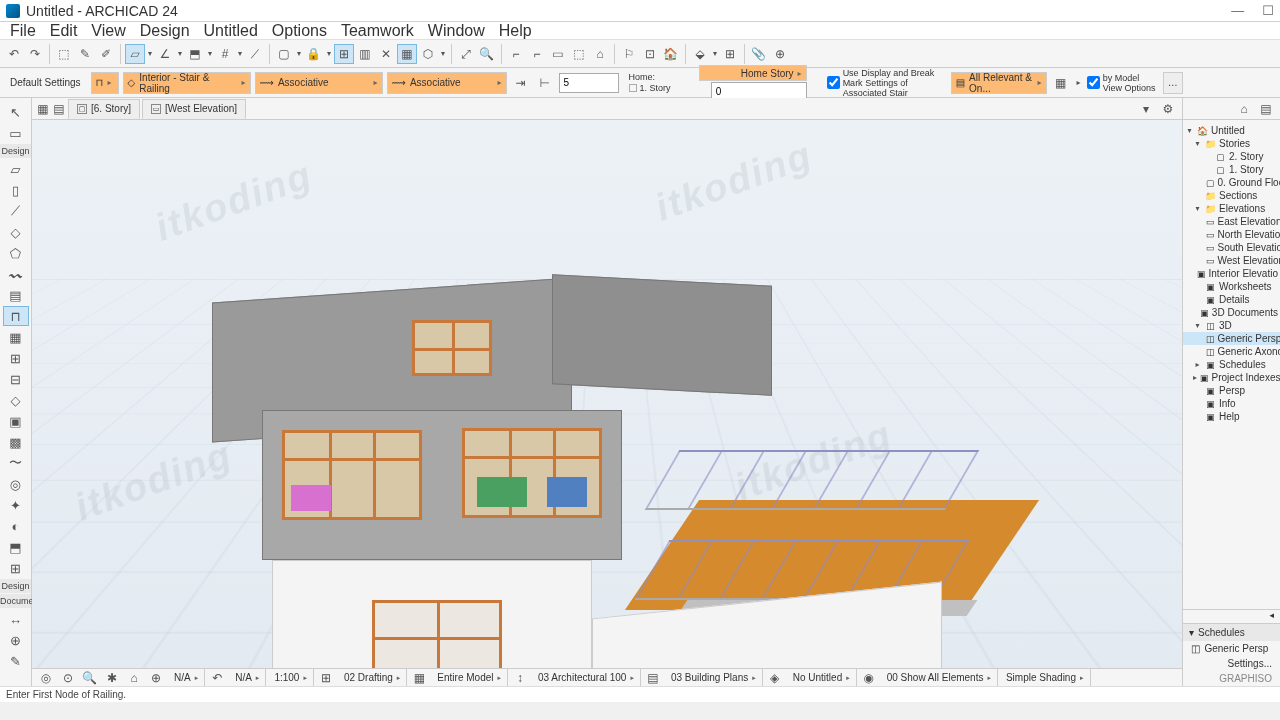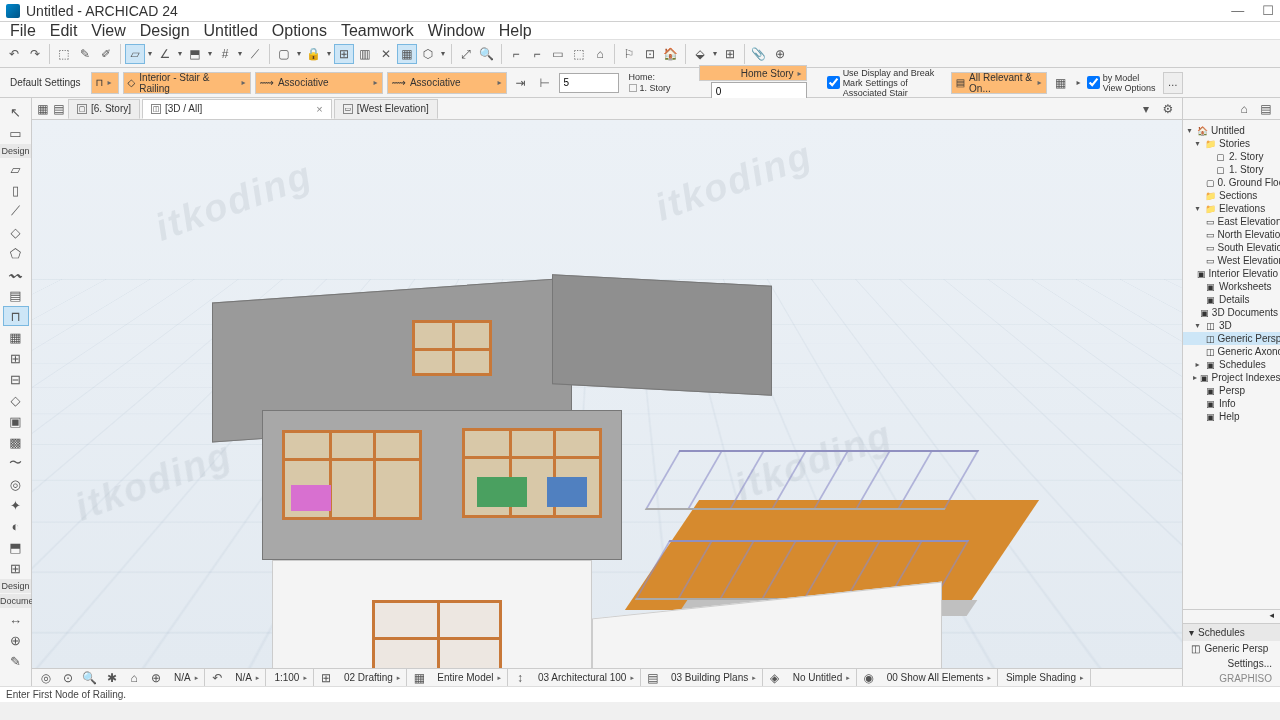--- a/index.html
+++ b/index.html
@@ -210,26 +210,20 @@
   </div>
 
   <div class="center">
     <div class="tabbar">
       <span class="tbtn" style="width:14px;height:14px">▦</span>
       <span class="tbtn" style="width:14px;height:14px">▤</span>
       <div class="tab inactive">
           <span class="ticon">▢</span>
           <span>[6. Story]</span>
         </div>
-      <div class="tab">
-          <span class="ticon">◫</span>
-          <span>[3D / All]</span>
-          <span style="flex:1;width:100px"></span>
-          <span class="close">×</span>
-        </div>
       <div class="tab inactive">
           <span class="ticon">▭</span>
           <span>[West Elevation]</span>
         </div>
       <div class="tabopts">
         <span class="tbtn">▾</span>
         <span class="tbtn">⚙</span>
       </div>
     </div>
     <div class="viewport">

